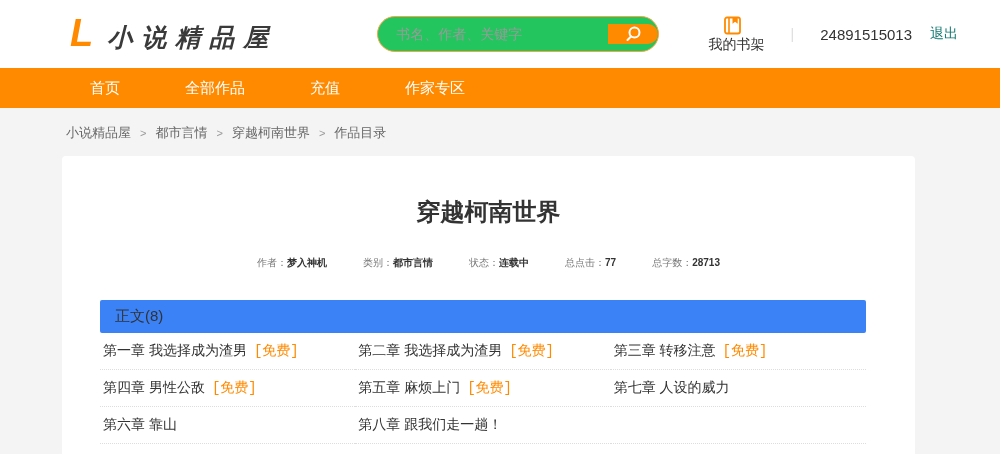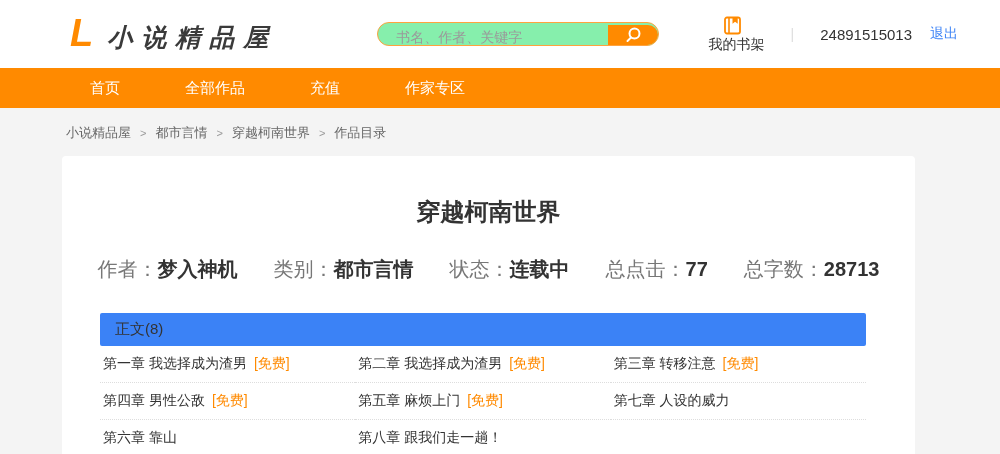--- a/index.html
+++ b/index.html
@@ -20,42 +20,42 @@
     font-style:italic; font-weight:700; font-size:38px;
     color:#ff8a00; line-height:1; margin-right:14px;
   }
   .logo-text {
     font-style:italic; font-weight:700; font-size:25px;
     color:#3a3a3a; letter-spacing:9px;
   }
 
   .searchbox {
     margin-left:100px;
-    width:282px; height:24px;
+    width:282px; height:36px;
     border:1px solid #ffa23e; border-radius:19px;
-    background:#86efac; display:flex; align-items:flex-end; overflow:hidden;
+    background:#22c55e; display:flex; align-items:center; overflow:hidden;
   }
   .searchbox input {
     flex:1; border:none; outline:none; background:transparent;
     padding:0 6px 0 18px; font-size:14px; color:#333;
     font-family:"Liberation Sans","DejaVu Sans",sans-serif;
   }
   .searchbox input::placeholder { color:#9a9a9a; }
   .search-btn {
     width:50px; border:none; background:#ff8a00;
     border-radius:0 19px 19px 0; cursor:pointer;
     display:flex; align-items:center; justify-content:center;
   }
 
   .top-right { margin-left:auto; display:flex; align-items:center; }
   .shelf { display:flex; align-items:center; cursor:pointer;flex-direction:column; }
   .shelf-label { font-size:14px; color:#333; margin-left:8px; }
   .top-divider { color:#ddd; font-size:14px; margin:0 26px; }
   .phone { font-size:15px; color:#333; }
-  .logout { font-size:14px; color:#3b82f6; margin-left:18px; cursor:pointer; }
+  .logout { font-size:14px; color:#0f766e; margin-left:18px; cursor:pointer; }
 
   
   .nav {
     height:40px; background:#ff8a00;
     display:flex; align-items:flex-start; padding-left:70px;
   }
   .nav-item {
     color:#fff; font-size:15px; cursor:pointer;
     padding:0 20px; margin-right:25px; line-height:40px;
   }
@@ -77,21 +77,21 @@
     min-height:310px; padding-bottom:40px;
     border-radius:4px 4px 0 0;
   }
   .book-title {
     text-align:center; padding-top:40px;
     font-size:24px; font-weight:700; color:#333;
   }
   .book-meta {
     margin-top:28px;
     display:flex; justify-content:center; align-items:center;
-    font-size:20px;
+    font-size:10px;
   }
   .meta-item { margin:0 18px; white-space:nowrap; }
   .meta-label { color:#777; }
   .meta-value { color:#333; font-weight:700; }
 
   .section-bar {
     margin:30px 49px 0 38px;
     background:#3b82f6; border-radius:2px;
     padding:7px 15px; font-size:15px; color:#333;
   }
@@ -103,21 +103,21 @@
   }
   .chapter-cell, .chapter-grid::after {
     border-bottom:1px dotted #ddd;
     display:flex; align-items:center;
   }
   .chapter-grid::after { content:""; }
   .chapter-link {
     font-size:14px; color:#333; cursor:pointer; padding-left:3px;
     white-space:nowrap;
   }
-  .free-badge { color:#ff8a00; margin-left:7px; font-size:14px; }
+  .free-badge { color:#ff8a00; margin-left:7px; font-size:14px;font-family:Liberation Mono, monospace; }
 </style>
 </head>
 <body>
 
 <header class="topbar">
   <div class="logo">
     <span class="logo-mark">L</span>
     <span class="logo-text">小说精品屋</span>
   </div>
 

